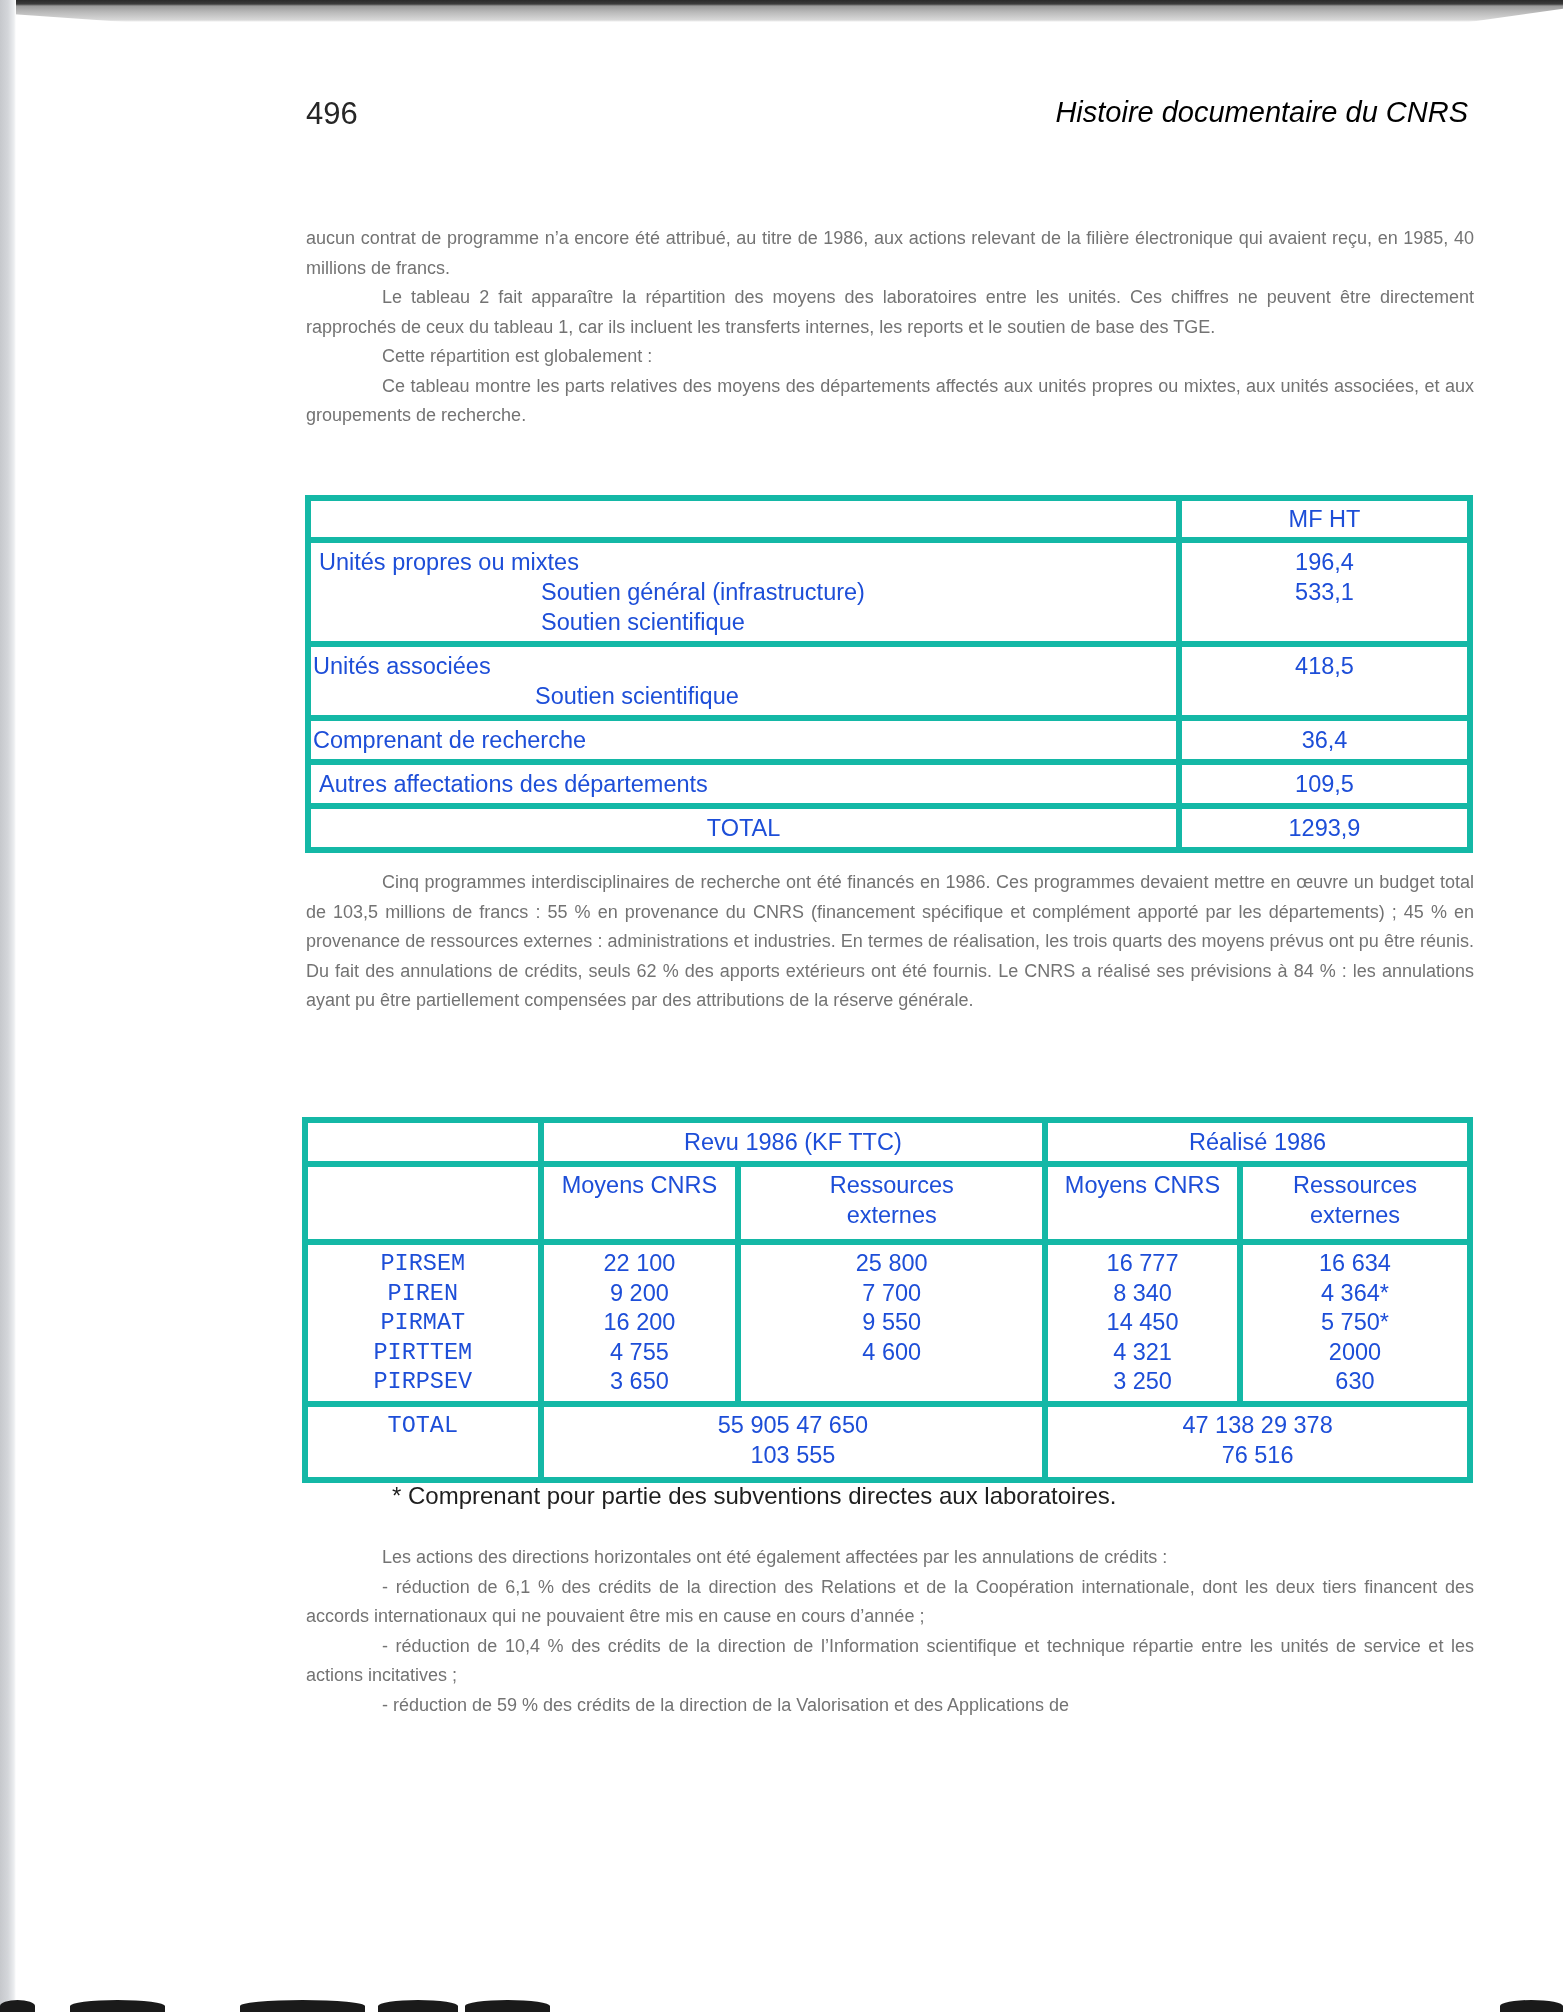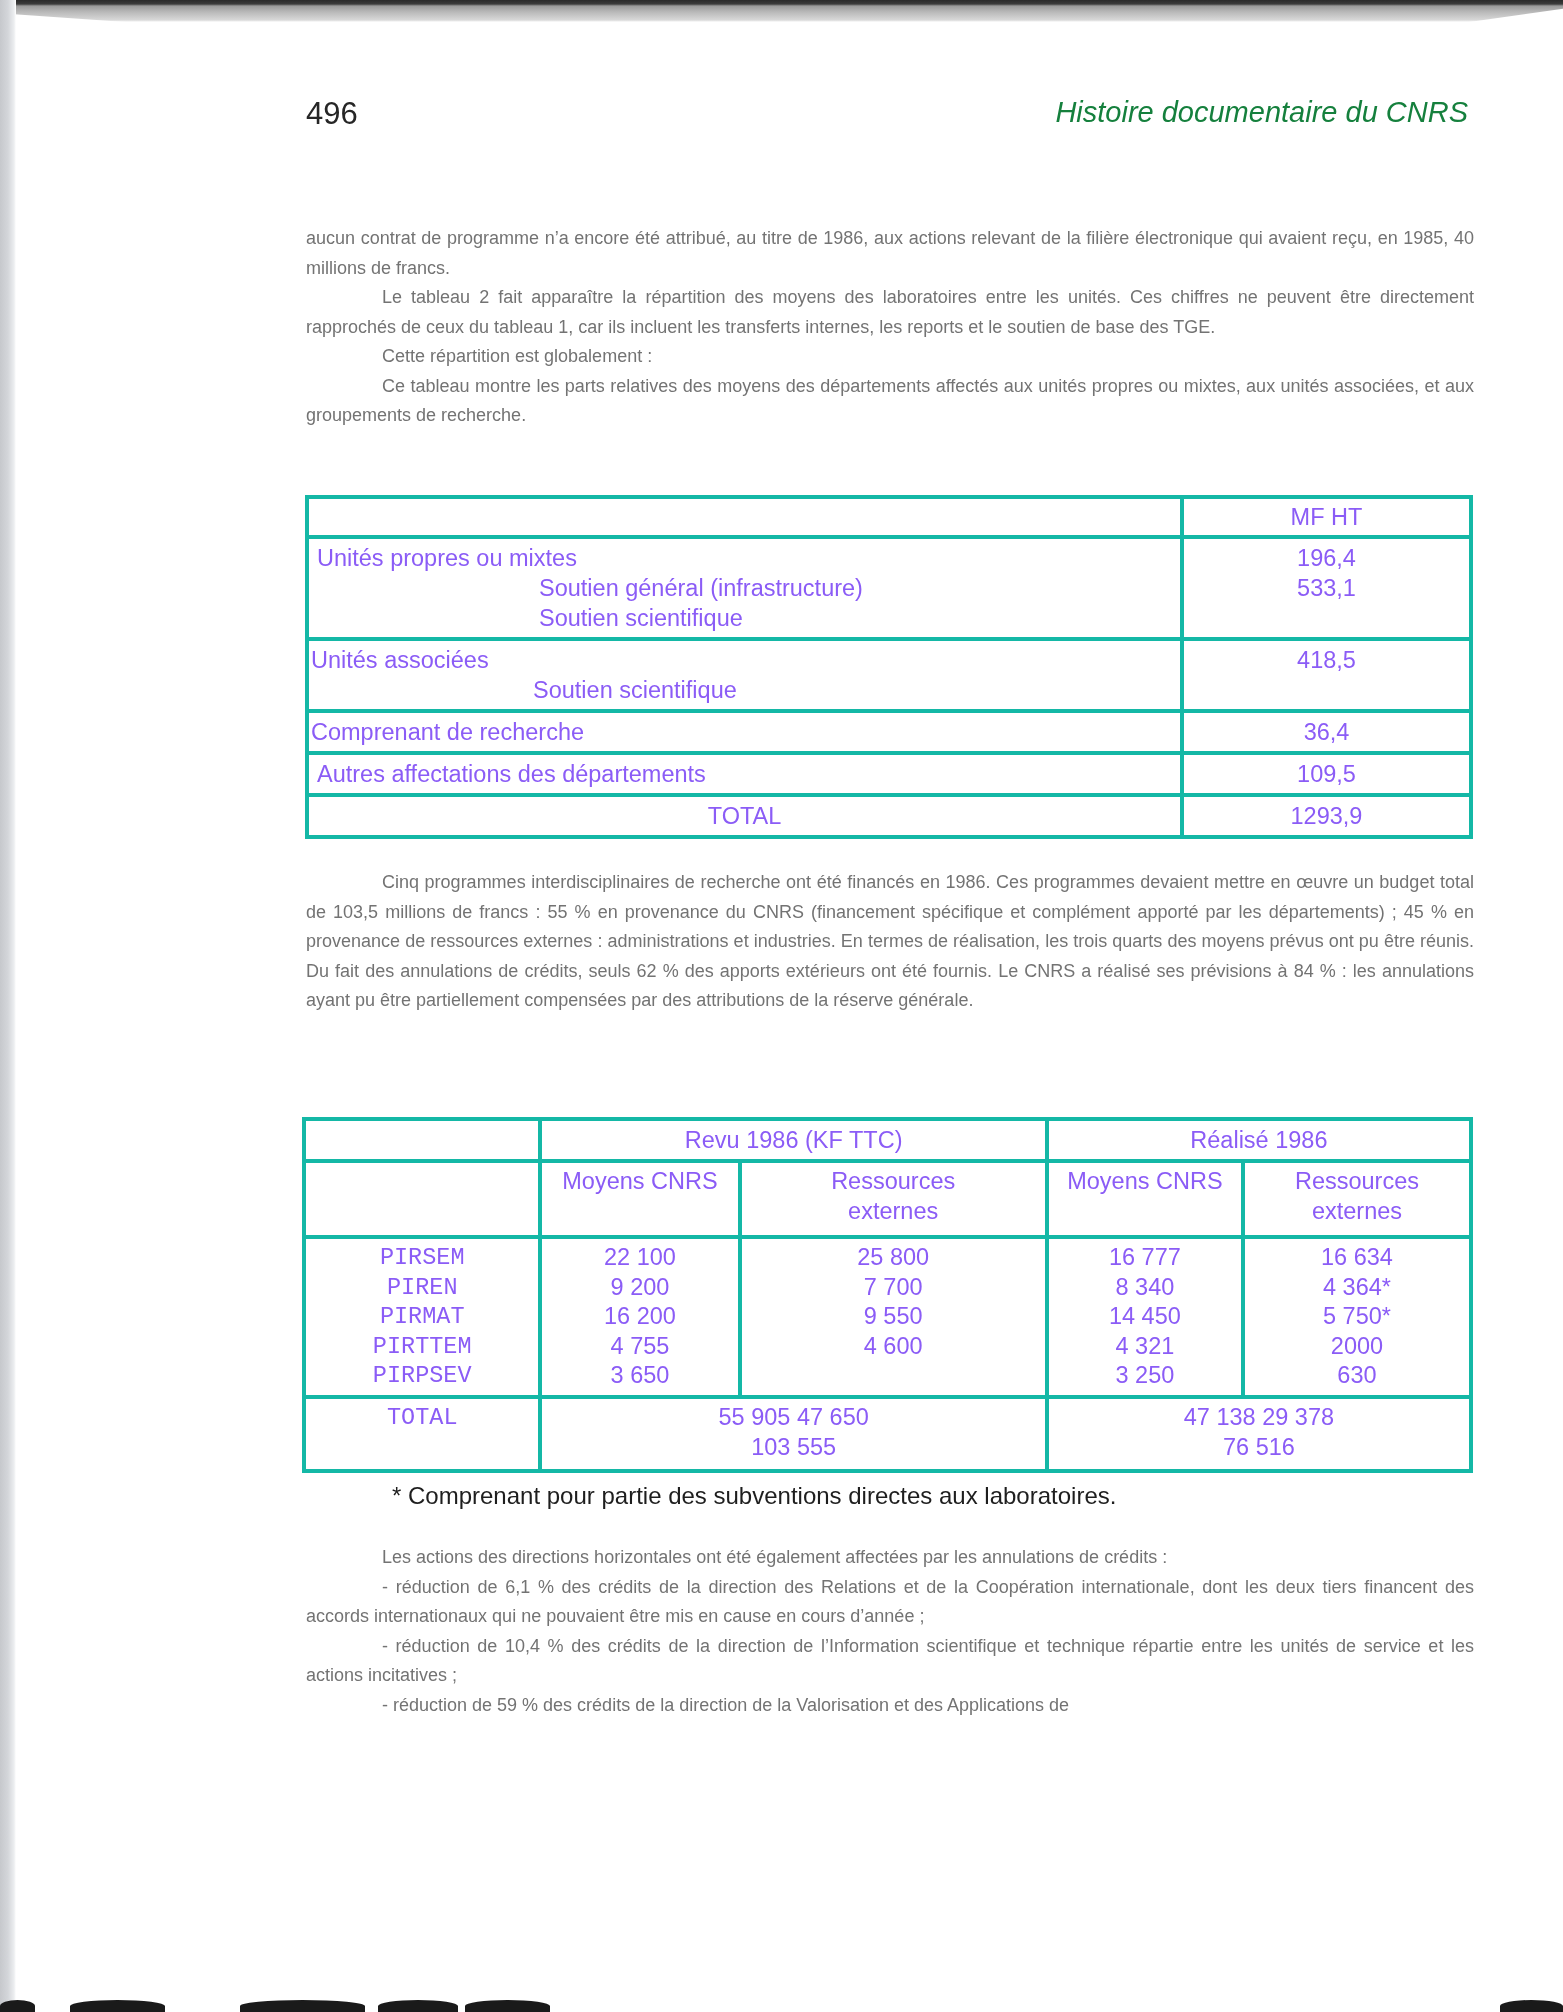--- a/index.html
+++ b/index.html
@@ -23,32 +23,32 @@
     position:absolute; left:0; bottom:0; width:1563px; height:14px;
   }
   .scan-bottom span {
     position:absolute; bottom:0; height:12px; background:#1a1a1a; border-radius:50% 50% 0 0;
   }
 
   .page-number {
     position:absolute; left:306px; top:96px; font-size:31px; color:#262626;
   }
   .running-head {
-    position:absolute; right:95px; top:96px; font-size:29px; font-style:italic; color:#15803d;
+    position:absolute; right:95px; top:96px; font-size:29px; font-style:italic; color:#000000;
   }
 
   .para {
     position:absolute; left:306px; width:1168px;
     font-size:18px; line-height:29.5px; text-align:justify; color:#737373;
   }
   .para p { margin:0; }
   .indent { text-indent:76px; }
 
   table { border-collapse:collapse; position:absolute; }
-  td, th { border:4px solid #14b8a6; font-weight:normal; font-size:23.5px; color:#8b5cf6; vertical-align:top; padding:0; }
+  td, th { border:6px solid #14b8a6; font-weight:normal; font-size:23.5px; color:#1d4ed8; vertical-align:top; padding:0; }
 
   
   #table1 { left:305px; top:495px; width:1168px; }
   #table1 td.label { padding:4px 8px; line-height:30px; }
   #table1 td.value { width:285px; text-align:center; line-height:30px; padding:4px 0; }
   #table1 .sub { padding-left:222px; display:block; }
   #table1 .head td { height:36px; line-height:36px; padding:0; }
   #table1 .total td.label { text-align:center; }
 
   

